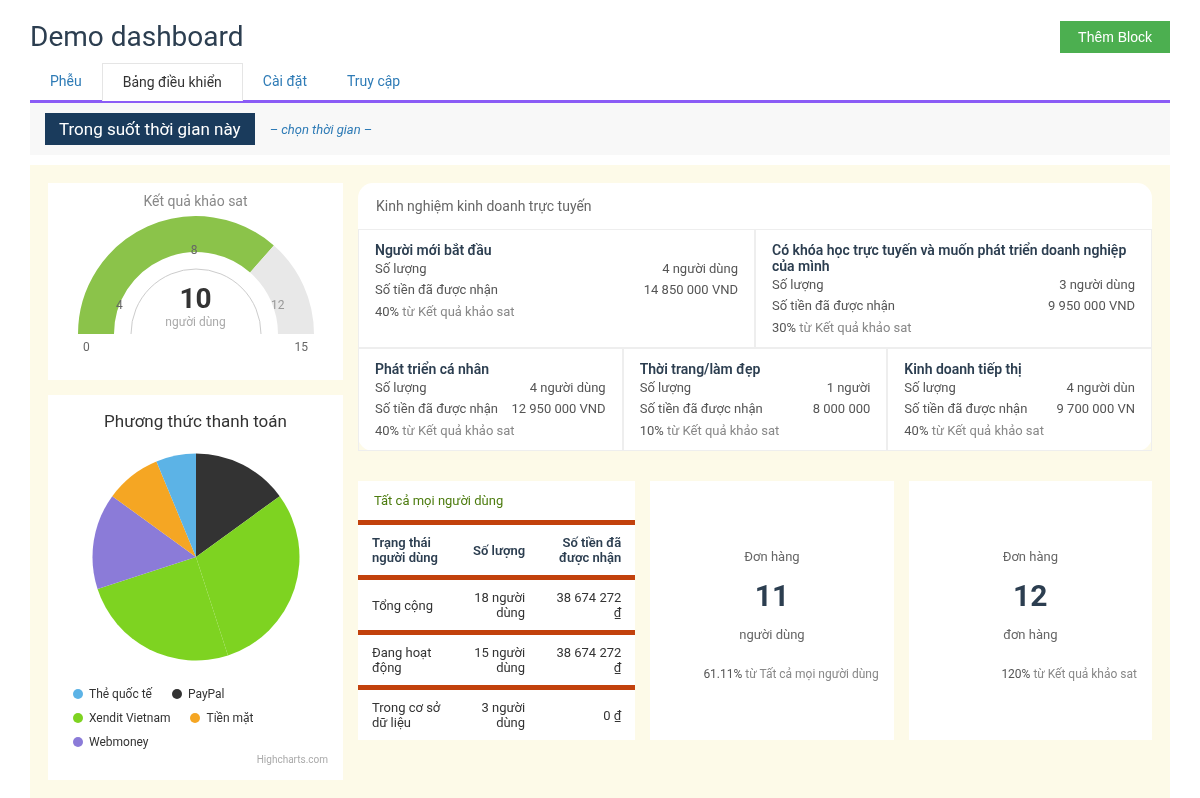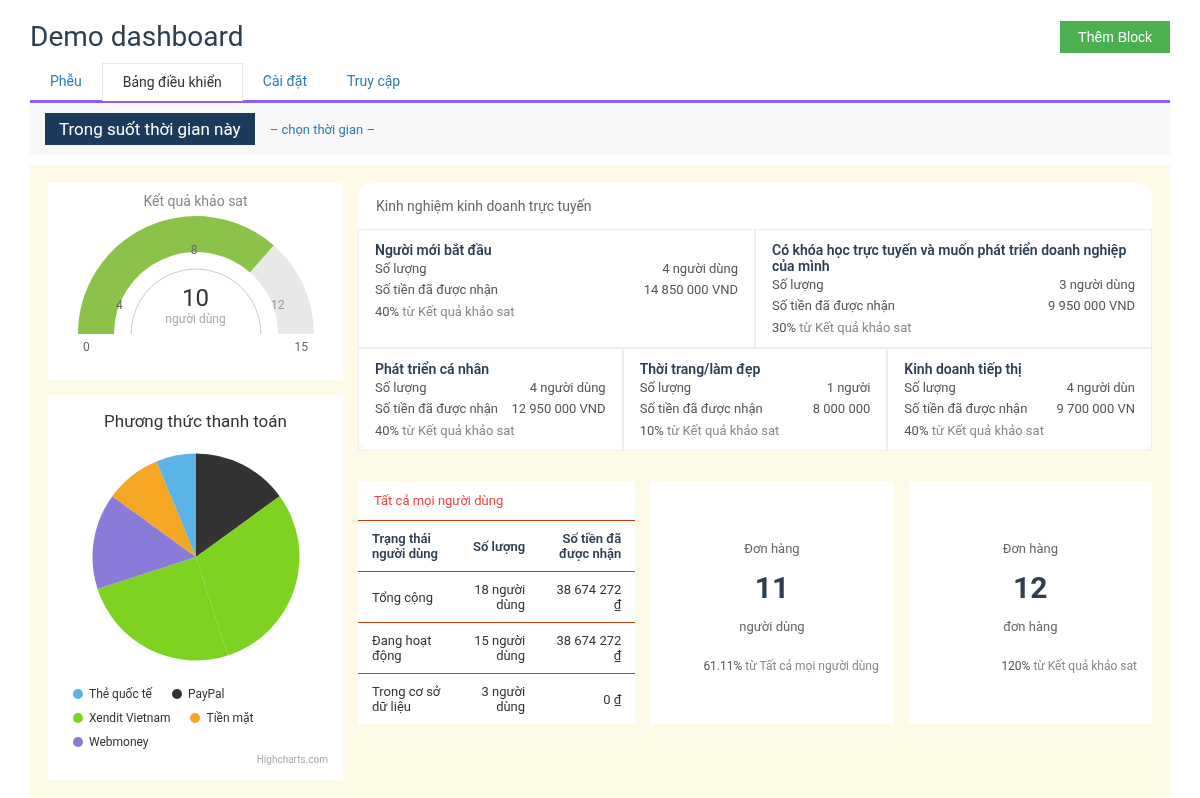--- a/index.html
+++ b/index.html
@@ -7,32 +7,32 @@
 .container { width: 1200px; margin: 0 auto; padding: 20px 30px; }
 .header { display: flex; justify-content: space-between; align-items: center; margin-bottom: 10px; }
 .page-title { font-size: 28px; font-weight: 400; color: #2c3e50; }
 .header-buttons { display: flex; gap: 10px; }
 .btn-green { background: #4caf50; color: #fff; border: none; padding: 8px 18px; font-size: 14px; cursor: pointer; }
 .tabs { display: flex; border-bottom: 3px solid #8b5cf6; margin-bottom: 0; }
 .tab { padding: 10px 20px; color: #2e7bb6; cursor: pointer; font-size: 14px; }
 .tab.active { background: #fff; border: 1px solid #e5e5e5; border-bottom: 1px solid #fff; margin-bottom: -1px; color: #333; }
 .filter-bar { background: #f8f8f8; padding: 10px 15px; display: flex; align-items: center; gap: 15px; }
 .filter-badge { background: #1a3b5c; color: #fff; padding: 6px 14px; font-size: 17px; }
-.filter-link { color: #2e7bb6; font-size: 13px; cursor: pointer; text-align: center; }
+.filter-link { color: #2e7bb6; font-size: 13px; font-style: italic; cursor: pointer; text-align: center; }
 .yellow-wrap { background: #fdfae8; padding: 18px; margin-top: 10px; }
 .dashboard-grid { display: flex; gap: 15px; }
 .left-col { width: 295px; display: flex; flex-direction: column; gap: 15px; }
 .right-col { flex: 1; display: flex; flex-direction: column; gap: 30px; }
 .card { background: #fff; }
 .gauge-card { background: #fff; padding: 10px 15px 26px; }
 .gauge-title { text-align: center; color: #888; font-size: 14px; margin-bottom: 5px; }
 .gauge-wrap { position: relative; height: 140px; }
 .gauge-svg { display: block; margin: 0 auto; }
 .gauge-center { position: absolute; left: 50%; top: 65%; transform: translate(-50%, -50%); text-align: center; }
-.gauge-value { font-size: 24px; font-weight: 400; color: #333; text-align: center; }
+.gauge-value { font-size: 28px; font-weight: 700; color: #333; text-align: center; }
 .gauge-unit { font-size: 12px; color: #aaa; }
 .gauge-labels { position: absolute; width: 100%; bottom: 0; display: flex; justify-content: space-between; padding: 0 20px; font-size: 12px; color: #666; }
 .pie-card { background: #fff; padding: 15px; }
 .pie-title { text-align: center; font-size: 17px; color: #333; margin-bottom: 10px; line-height: 1.3; }
 .pie-svg { display: block; margin: 0 auto; }
 .legend { display: flex; flex-wrap: wrap; gap: 10px 20px; margin-top: 15px; padding: 0 10px; }
 .legend-item { display: flex; align-items: center; gap: 6px; font-size: 12px; color: #333; }
 .legend-dot { width: 10px; height: 10px; border-radius: 50%; }
 .credit { text-align: right; font-size: 10px; color: #aaa; margin-top: 5px; }
 .experience-card { background: #fff; border-radius: 15px; }
@@ -41,23 +41,23 @@
 .exp-cell { border: 1px solid #eee; padding: 12px 16px; }
 .exp-cell.half { width: 50%; }
 .exp-cell.third { width: 33.333%; }
 .exp-head { font-weight: 600; color: #2c3e50; font-size: 14px; }
 .exp-row { display: flex; justify-content: space-between; color: #555; font-size: 13px; padding: 3px 0; }
 .exp-row .val { text-align: right; }
 .exp-footer { color: #888; font-size: 13px; margin-top: 4px; }
 .exp-footer .pct { color: #555; }
 .bottom-row { display: flex; gap: 15px; }
 .users-card { flex: 1.3; background: #fff; }
-.users-title { padding: 12px 16px; color: #ef4444; font-size: 13px; }
+.users-title { padding: 12px 16px; color: #4d7c0f; font-size: 13px; }
 .tbl { width: 100%; border-collapse: collapse; }
-.tbl th, .tbl td { padding: 10px 14px; text-align: left; font-size: 13px; border-top: 1px solid #c2410c; }
+.tbl th, .tbl td { padding: 10px 14px; text-align: left; font-size: 13px; border-top: 5px solid #c2410c; }
 .tbl th { font-weight: 600; color: #2c3e50; }
 .tbl th.r, .tbl td.r { text-align: right; }
 .stat-card { flex: 1; background: #fff; padding: 20px 15px 12px; text-align: center; display:flex; flex-direction:column; justify-content:center; }
 .stat-label { color: #666; font-size: 13px; }
 .stat-value { font-size: 30px; font-weight: 700; color: #2c3e50; margin: 14px 0; }
 .stat-unit { color: #666; font-size: 13px; }
 .stat-footer { color: #888; font-size: 12px; margin-top: 25px; text-align: right; }
 .stat-footer .pct { color: #555; }
 </style>
 </head>

